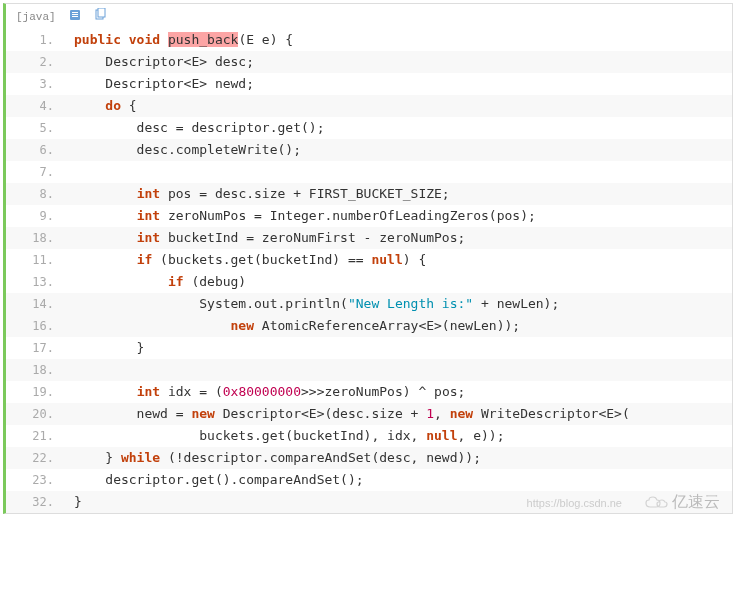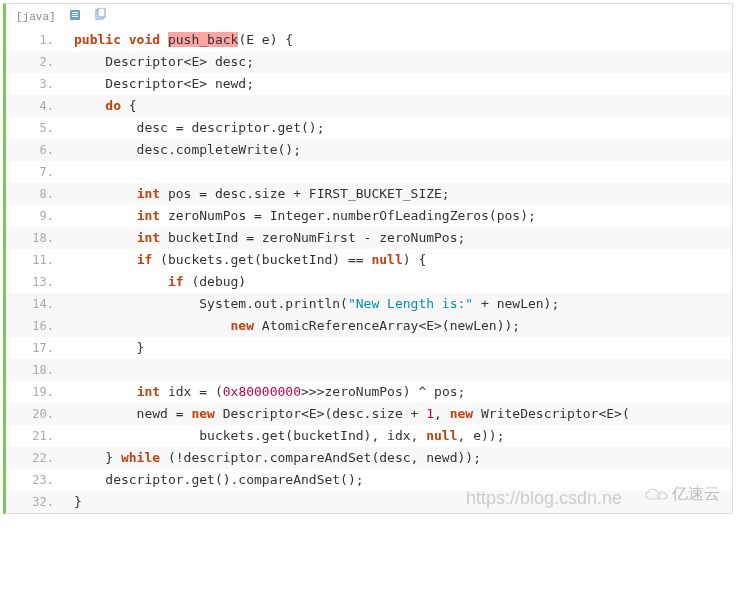--- a/index.html
+++ b/index.html
@@ -57,27 +57,27 @@
 }
 .kw { color: #c2410c; font-weight: bold; }
 .hl { background: #fca5a5; color: #333; }
 .str { color: #0090b0; }
 .num { color: #c00050; }
 .watermark {
   position: absolute;
   right: 110px;
   bottom: 4px;
   color: #ccc;
-  font-size: 18px;
+  font-size: 11px;
   font-family: Arial, sans-serif;
 }
 .logo {
   position: absolute;
   right: 12px;
-  bottom: 8px;
+  bottom: 0;
   color: #bbb;
   font-size: 16px;
   font-family: Arial, sans-serif;
   display: flex;
   align-items: center;
   gap: 4px;
 }
 .logo svg { opacity: 0.6; }
 </style>
 </head>

